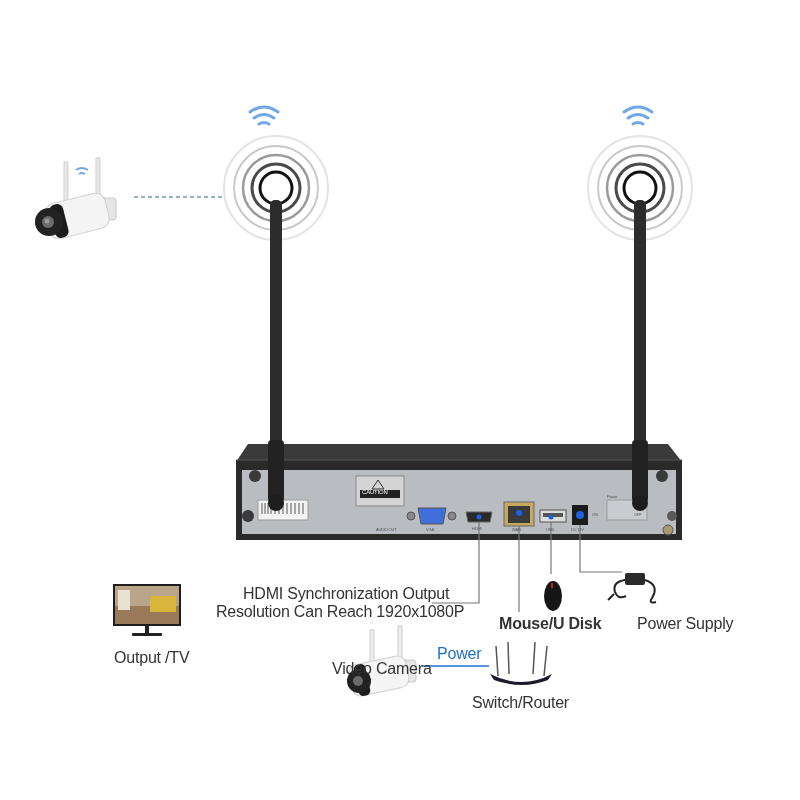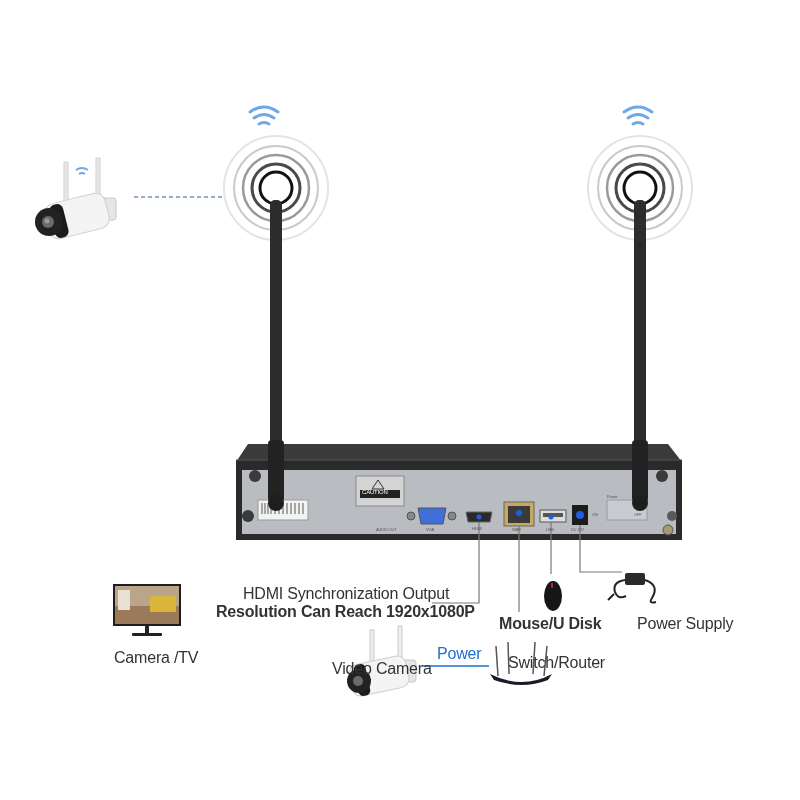--- a/index.html
+++ b/index.html
@@ -164,27 +164,27 @@
       <line x1="496" y1="646" x2="498" y2="676"></line>
       <line x1="508" y1="642" x2="509" y2="674"></line>
       <line x1="535" y1="642" x2="533" y2="674"></line>
       <line x1="547" y1="646" x2="544" y2="676"></line>
     </g>
     <path d="M490 674 Q522 690 552 674 L548 680 Q522 690 494 680 Z" fill="#1a1a2a"></path>
   </g>
 </svg>
 
 <div class="label" style="left:243px; top:585px;">HDMI Synchronization Output</div>
-<div class="label" style="left:216px; top:603px;font-weight:bold;">Resolution Can Reach 1920x1080P</div>
-<div class="label" style="left:114px; top:649px;">Camera /TV</div>
+<div class="label" style="left:216px; top:603px;">Resolution Can Reach 1920x1080P</div>
+<div class="label" style="left:114px; top:649px;">Output /TV</div>
 <div class="label" style="left:499px; top:615px;font-weight:bold;">Mouse/U Disk</div>
 <div class="label" style="left:637px; top:615px;">Power Supply</div>
 <div class="label" style="left:437px; top:645px; color:#1e6fd0;">Power</div>
 <div class="label" style="left:332px; top:660px;">Video Camera</div>
-<div class="label" style="left:472px; top:654px;margin-left:36px;">Switch/Router</div>
+<div class="label" style="left:472px; top:694px;">Switch/Router</div>
 
 <div class="label" style="left:362px; top:489px; font-size:6px; color:#fff;">CAUTION</div>
 <div class="label" style="left:376px; top:527px; font-size:4px; color:#555;">AUDIO OUT</div>
 <div class="label" style="left:426px; top:527px; font-size:4px; color:#555;">VGA</div>
 <div class="label" style="left:472px; top:526px; font-size:4px; color:#555;">HDMI</div>
 <div class="label" style="left:512px; top:527px; font-size:4px; color:#555;">WAN</div>
 <div class="label" style="left:546px; top:527px; font-size:4px; color:#555;">USB</div>
 <div class="label" style="left:571px; top:527px; font-size:4px; color:#555;">DC 12V</div>
 <div class="label" style="left:607px; top:494px; font-size:4px; color:#555;">Power</div>
 <div class="label" style="left:592px; top:512px; font-size:4px; color:#555;">ON</div>

